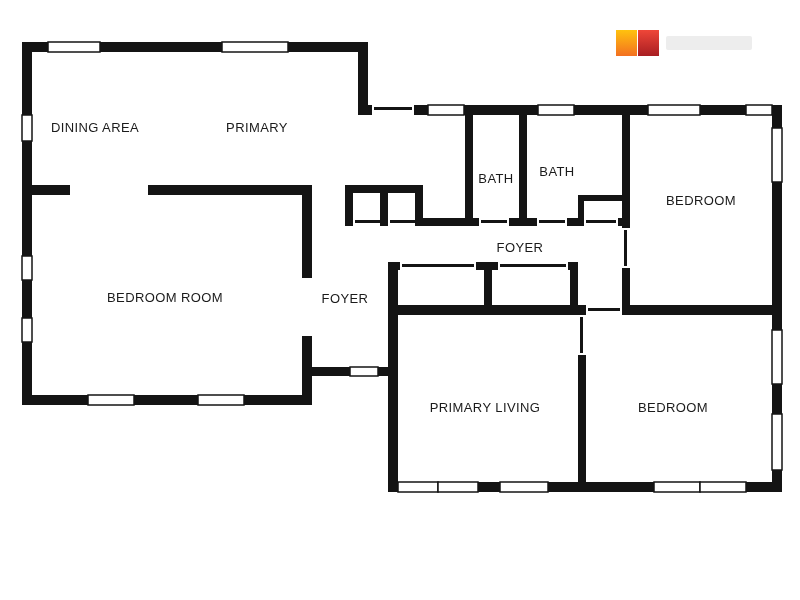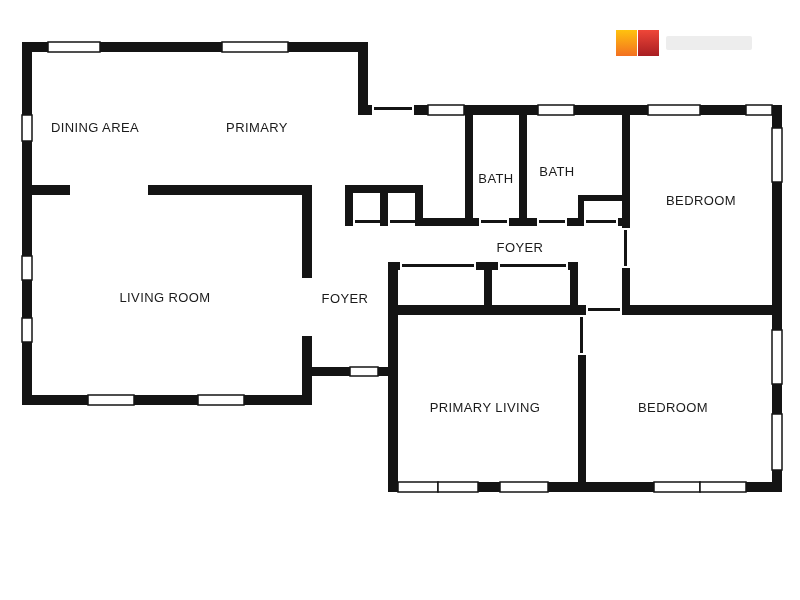--- a/index.html
+++ b/index.html
@@ -102,21 +102,21 @@
       <rect x="580" y="317" width="3" height="36"></rect>
       <rect x="588" y="308" width="32" height="3"></rect>
     </g>
   </svg>
 
   <div class="label" style="left:95px;  top:127px;">DINING AREA</div>
   <div class="label" style="left:257px; top:127px;">PRIMARY</div>
   <div class="label" style="left:496px; top:178px;">BATH</div>
   <div class="label" style="left:557px; top:171px;">BATH</div>
   <div class="label" style="left:701px; top:200px;">BEDROOM</div>
-  <div class="label" style="left:165px; top:297px;">LIVING ROOM</div>
+  <div class="label" style="left:165px; top:297px;">BEDROOM ROOM</div>
   <div class="label" style="left:345px; top:298px;text-align:right;">FOYER</div>
   <div class="label" style="left:520px; top:247px;">FOYER</div>
   <div class="label" style="left:485px; top:407px;">PRIMARY LIVING</div>
   <div class="label" style="left:673px; top:407px;">BEDROOM</div>
 
   <div class="logo">
     <div class="logo-sq1"></div>
     <div class="logo-sq2"></div>
     <div class="logo-word"></div>
   </div>

